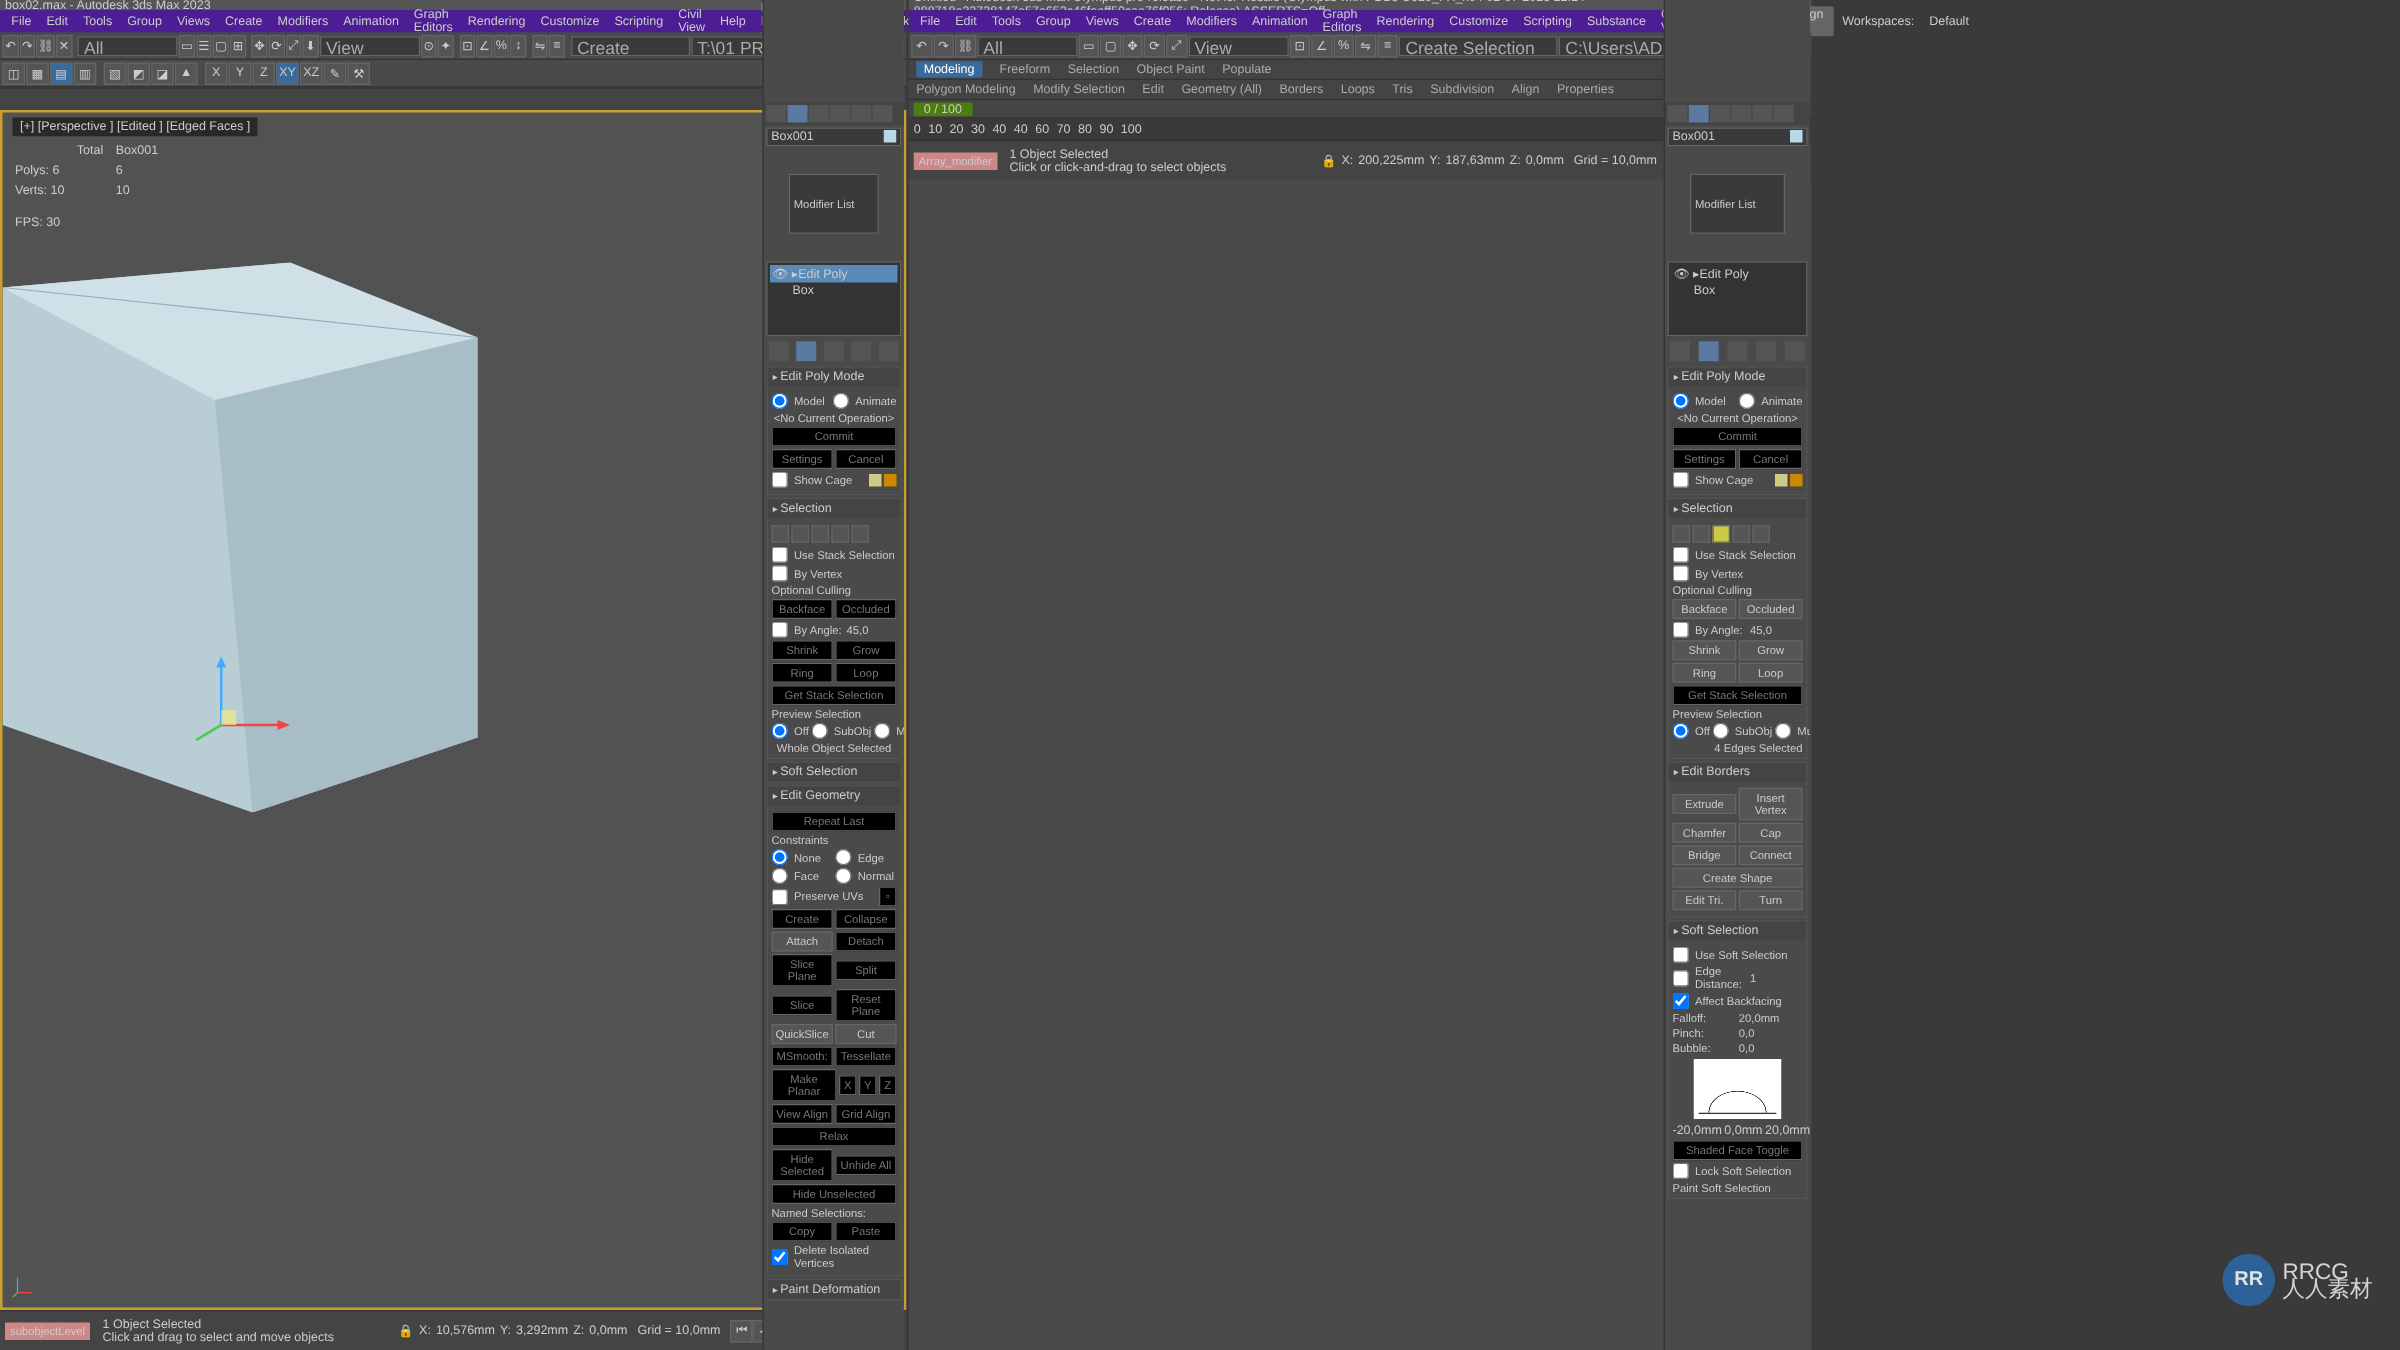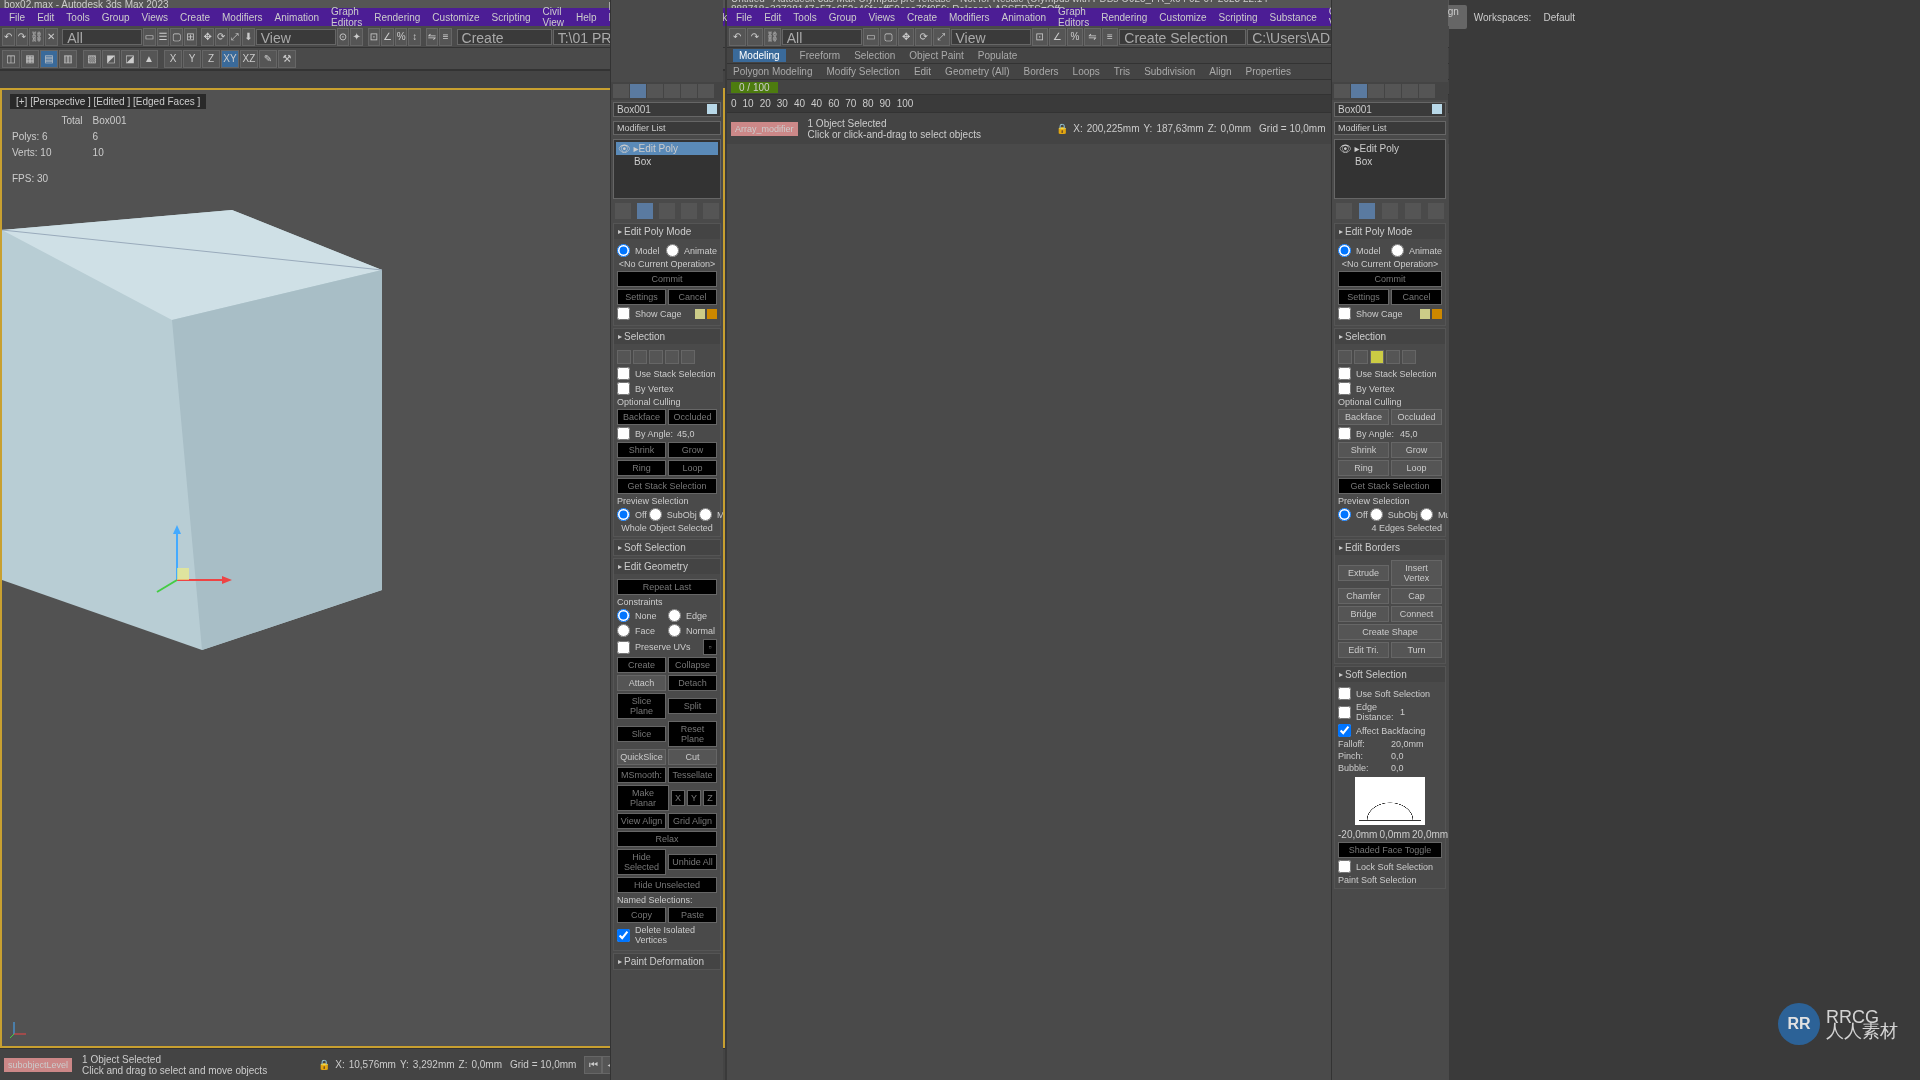--- a/index.html
+++ b/index.html
@@ -31,21 +31,21 @@
 
 
 .panel{position:absolute;top:0;height:100%;width:113px;background:#4a4a4a;border-left:1px solid #333;display:flex;flex-direction:column}
 .panel-left{left:610px}
 .panel-right-window{position:absolute;left:1331px;top:0;width:117px;height:100%;background:#4a4a4a;border-left:1px solid #333;display:flex;flex-direction:column}
 
 .cmd-tabs{height:18px;display:flex;gap:1px;padding:2px;background:#444;margin-top:82px}
 .cmd-tabs span{width:16px;height:14px;background:#555;display:inline-block}
 .cmd-tabs span.on{background:#5a7aa0}
 .obj-name{background:#3a3a3a;border:1px solid #666;margin:2px;padding:1px 3px;font-size:10px}
-.modlist{background:#3a3a3a;border:1px solid #666;margin:2px;padding:1px 3px;font-size:9px}
+.modlist{background:#3a3a3a;border:1px solid #666;margin:20px;padding:18px 3px;font-size:9px}
 .stack{background:#333;border:1px solid #666;margin:2px;height:60px;padding:2px}
 .stack .row{display:flex;align-items:center;padding:1px 2px}
 .stack .row.sel{background:#5a8ab8}
 .stack-tools{display:flex;gap:2px;margin:2px;justify-content:space-around}
 .stack-tools span{width:16px;height:16px;background:#555;display:inline-block}
 .stack-tools span.on{background:#5a7aa0}
 
 .rollout{margin:2px 2px 0 2px;border:1px solid #555;background:#4a4a4a}
 .rollout-h{background:#444;padding:2px 4px;font-size:10px;display:flex;align-items:center}
 .rollout-h::before{content:"▸ ";font-size:8px;margin-right:2px}

